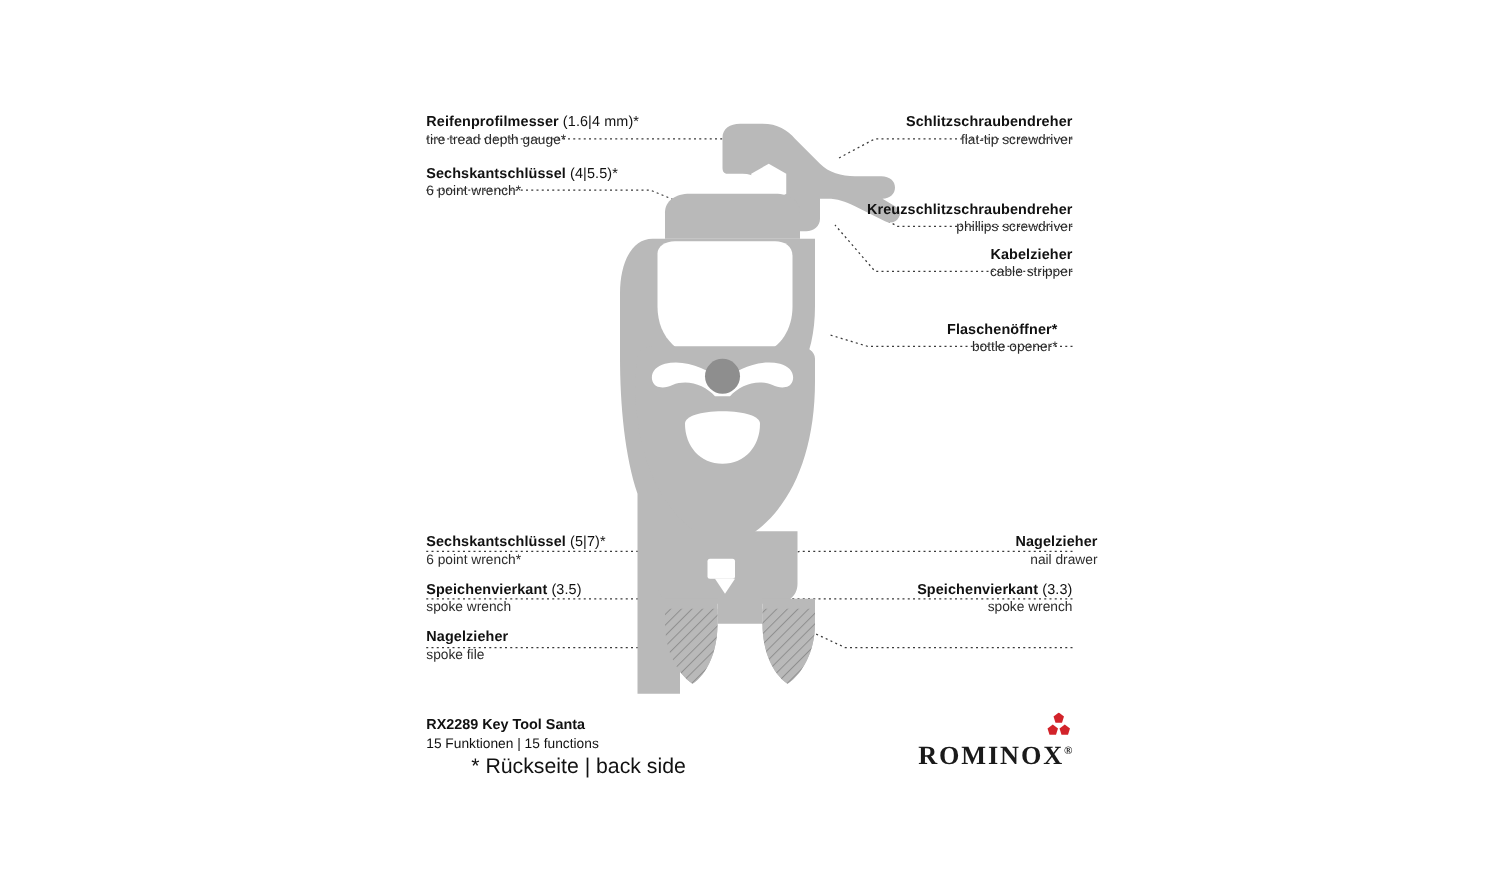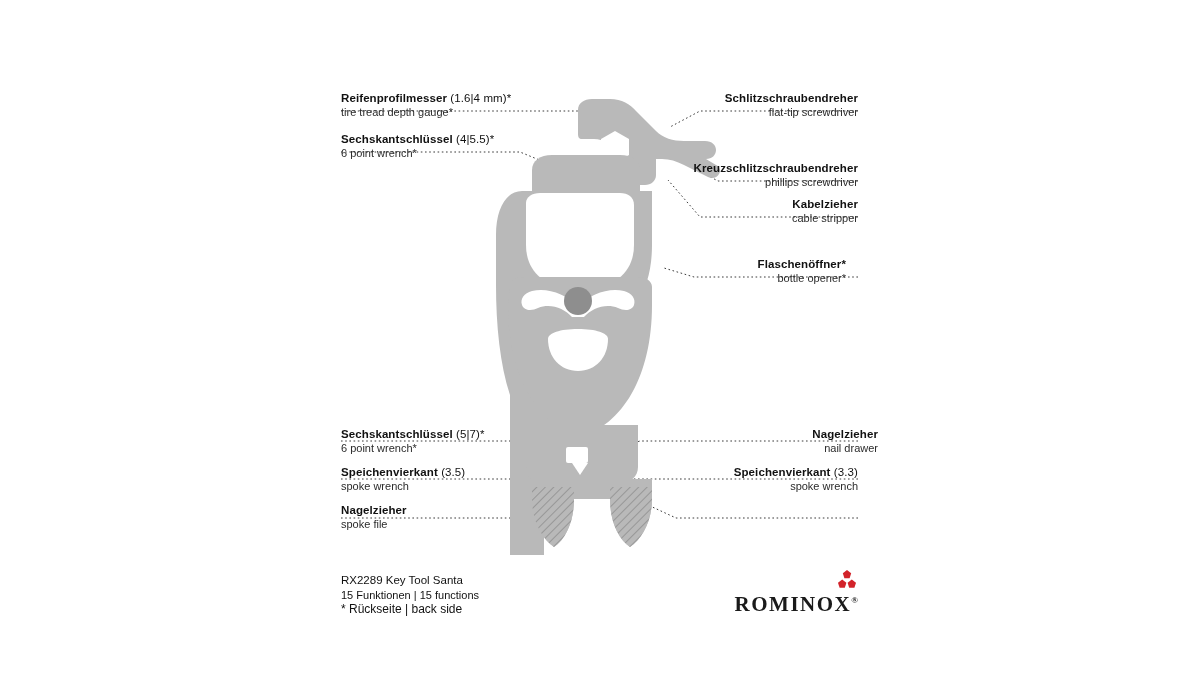--- a/index.html
+++ b/index.html
@@ -60,28 +60,29 @@
   }
 
   
   .footer {
     position: absolute;
     left: 341px;
     top: 573px;
     line-height: 1.3;
   }
   .footer .f-title {
-    font-weight: normal;
+    font-weight: bold;
     font-size: 11.5px;
   }
   .footer .f-sub {
     font-size: 11px;
   }
   .footer .f-note {
-    font-size: 12px;
+    font-size: 17px;
+    margin-left: 36px;
   }
 
   .brand {
     position: absolute;
     right: 342px;
     top: 570px;
     text-align: right;
   }
   .brand .mark {
     display: block;

